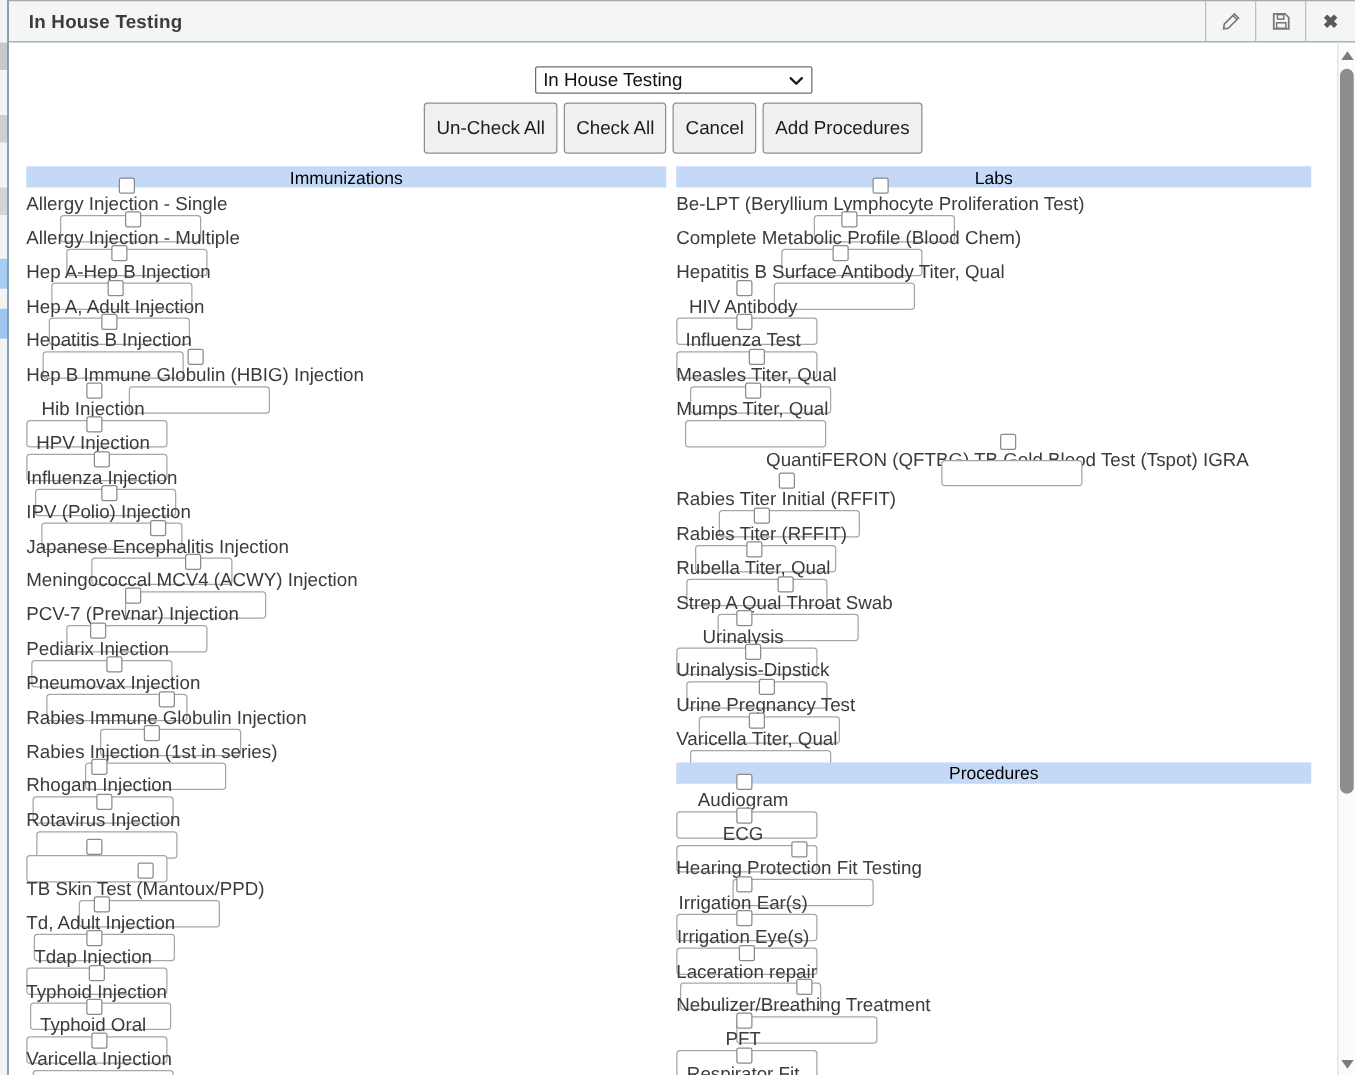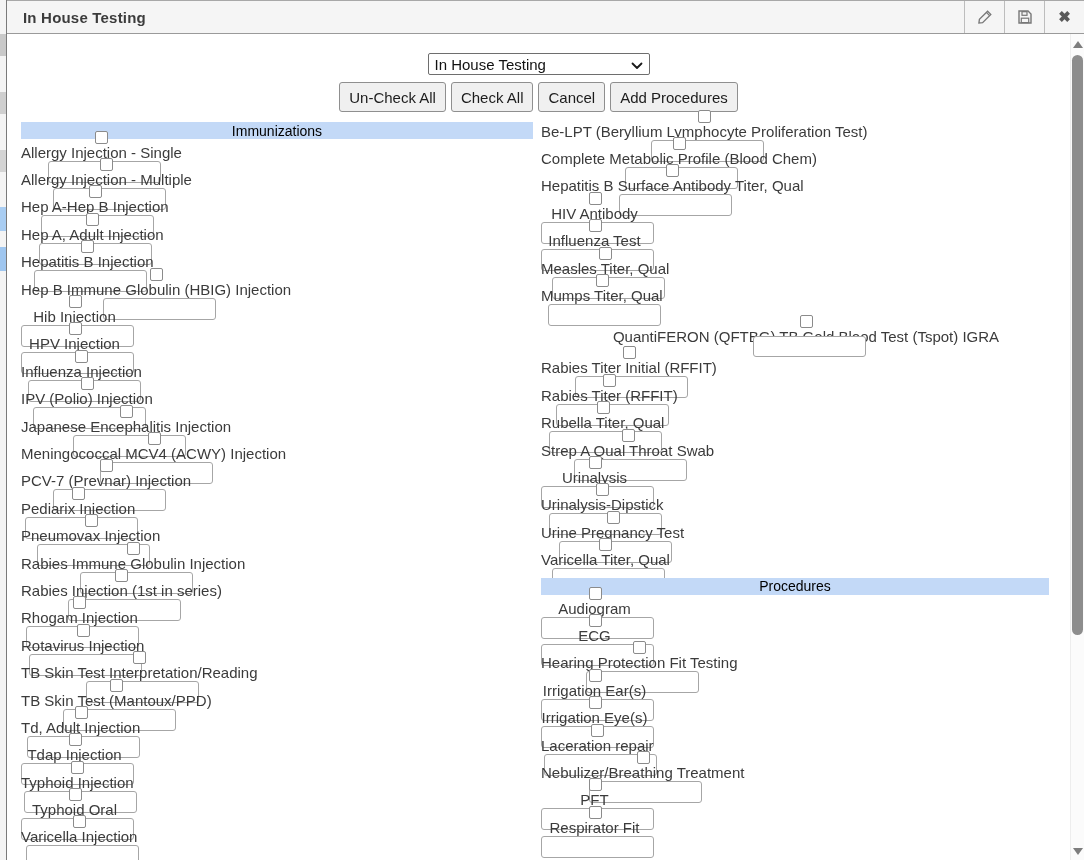--- a/index.html
+++ b/index.html
@@ -27,21 +27,21 @@
 
   
   .content { position:absolute; top:34px; left:0; right:14px; bottom:0; background:#fff; overflow:hidden; }
 
   .select-row { margin-top:19px; display:flex; justify-content:center; }
   .select-box { width:222px; height:22px; border:1px solid #6e6e6e; border-radius:2px; background:#fff;
     display:flex; align-items:center; font-size:15px; color:#111; padding:0 6px; cursor:pointer; }
   .select-box .sel-text { flex:1; }
 
   .btn-row { margin-top:7px; display:flex; justify-content:center; gap:5px; }
-  .btn { height:30px; padding:0 9px; font-size:15px; color:#1c1c1c; background:#f0f0f0;
+  .btn { height:41px; padding:0 9px; font-size:15px; color:#1c1c1c; background:#f0f0f0;
     border:1px solid #8f8f8f; border-radius:3px; display:flex; align-items:center; cursor:pointer;
     font-family:"Liberation Sans", sans-serif; }
 
   .cols { margin-top:10px; display:flex; }
   .col { display:flex; flex-direction:column; }
   .col-left  { margin-left:14px; width:512px; }
   .col-right { margin-left:8px;  width:508px; }
 
   .col-header { height:17px; background:#c3d9f7; color:#000; font-size:14px;
     display:flex; align-items:center; justify-content:center; margin-bottom:4px; }
@@ -262,21 +262,20 @@
             <div class="row">
               <div class="line">
                 <span class="cb"></span>
                 <span class="lbl">Rotavirus Injection</span>
                 <input type="text" class="txt" style="">
               </div>
             </div>
             <div class="row">
               <div class="line">
                 <span class="cb"></span>
-                <span class="lbl">TB Skin Test Interpretation/Reading</span>
                 <input type="text" class="txt" style="">
               </div>
             </div>
             <div class="row">
               <div class="line">
                 <span class="cb"></span>
                 <span class="lbl">TB Skin Test (Mantoux/PPD)</span>
                 <input type="text" class="txt" style="">
               </div>
             </div>
@@ -310,20 +309,21 @@
             </div>
             <div class="row">
               <div class="line">
                 <span class="cb"></span>
                 <span class="lbl">Varicella Injection</span>
                 <input type="text" class="txt" style="">
               </div>
             </div>
           </div>
         <div class="col col-right" id="right-col">
+            <div class="col-header">Labs</div>
             <div class="row">
               <div class="line">
                 <span class="cb"></span>
                 <span class="lbl">Be-LPT (Beryllium Lymphocyte Proliferation Test)</span>
                 <input type="text" class="txt" style="">
               </div>
             </div>
             <div class="row">
               <div class="line">
                 <span class="cb"></span>

